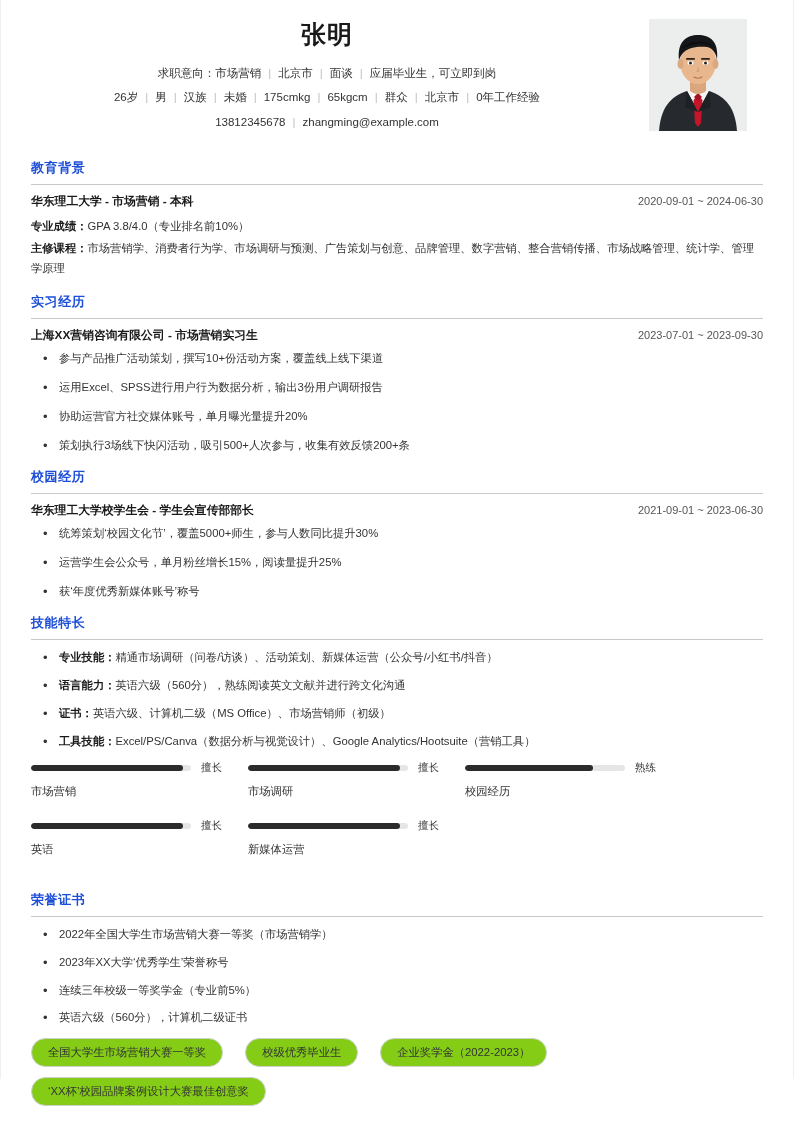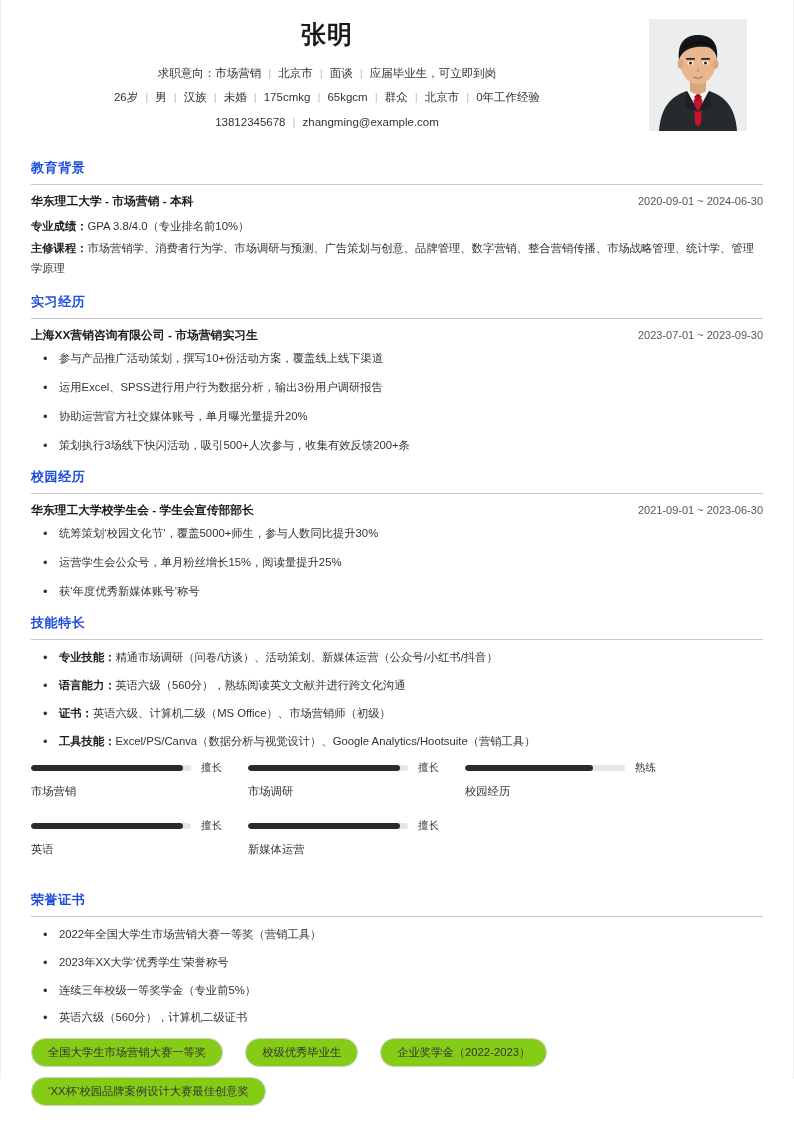--- a/index.html
+++ b/index.html
@@ -352,21 +352,21 @@
           </div>
           <div class="skill-name">新媒体运营</div>
         </div>
       </div>
   </div>
 
   <div class="section">
     <div class="section-title">荣誉证书</div>
     <div class="section-rule"></div>
     <ul class="bullets tight" id="honor-bullets">
-        <li>2022年全国大学生市场营销大赛一等奖（营销工具）</li>
+        <li>2022年全国大学生市场营销大赛一等奖（市场营销学）</li>
         <li>2023年XX大学‘优秀学生’荣誉称号</li>
         <li>连续三年校级一等奖学金（专业前5%）</li>
         <li>英语六级（560分），计算机二级证书</li>
       </ul>
     <div class="tag-wrap" id="honor-tags">
         <div class="tag">全国大学生市场营销大赛一等奖</div>
         <div class="tag">校级优秀毕业生</div>
         <div class="tag">企业奖学金（2022-2023）</div>
         <div class="tag">‘XX杯’校园品牌案例设计大赛最佳创意奖</div>
       </div>

